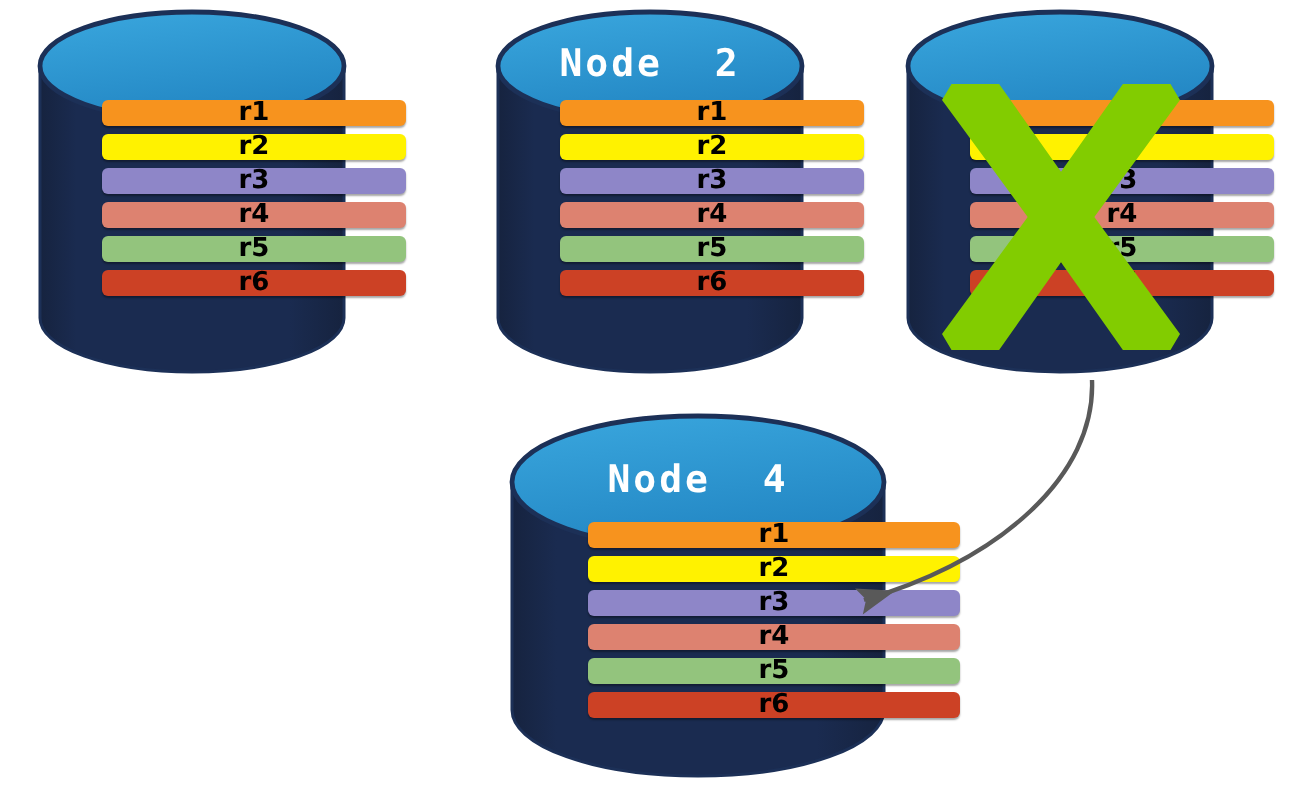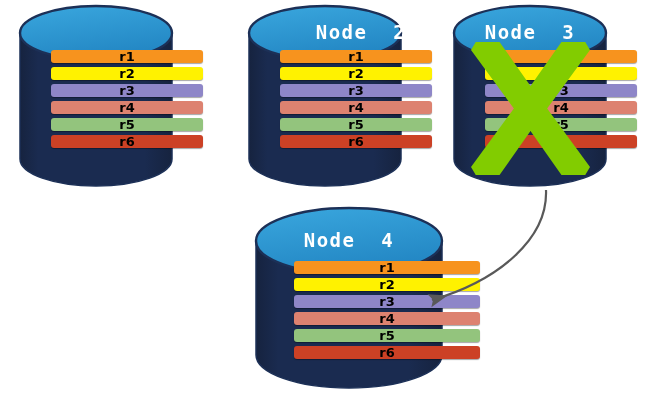--- a/index.html
+++ b/index.html
@@ -131,21 +131,21 @@
               <stop offset="100%" stop-color="#16233F"></stop>
             </linearGradient>
             <linearGradient id="topGrad1" x1="0" y1="0" x2="0.35" y2="1">
               <stop offset="0%" stop-color="#3AA7DE"></stop>
               <stop offset="100%" stop-color="#2387C4"></stop>
             </linearGradient>
           </defs>
           <path d="M 0 27 L 0 153 A 76 27 0 0 0 152 153 L 152 27 Z" fill="url(#bodyGrad1)" stroke="#1C3057" stroke-width="1.5"></path>
           <ellipse cx="76" cy="27" rx="76" ry="27" fill="url(#topGrad1)" stroke="#1C3057" stroke-width="2.4"></ellipse>
         </svg>
-        <div class="node-label" style="top: 15px; padding-left: 36px;">Node  2</div>
+        <div class="node-label" style="top: 15px;">Node  2</div>
         <div class="rows" style="padding-left: 31px; padding-right: 31px; top: 44px;">
           <div class="row-bar" style="background: rgb(247, 147, 30);">
             <span class="row-label">r1</span>
           </div>
           <div class="row-bar" style="background: rgb(255, 242, 0);">
             <span class="row-label">r2</span>
           </div>
           <div class="row-bar" style="background: rgb(142, 134, 200);">
             <span class="row-label">r3</span>
           </div>
@@ -170,21 +170,20 @@
               <stop offset="100%" stop-color="#16233F"></stop>
             </linearGradient>
             <linearGradient id="topGrad2" x1="0" y1="0" x2="0.35" y2="1">
               <stop offset="0%" stop-color="#3AA7DE"></stop>
               <stop offset="100%" stop-color="#2387C4"></stop>
             </linearGradient>
           </defs>
           <path d="M 0 27 L 0 153 A 76 27 0 0 0 152 153 L 152 27 Z" fill="url(#bodyGrad2)" stroke="#1C3057" stroke-width="1.5"></path>
           <ellipse cx="76" cy="27" rx="76" ry="27" fill="url(#topGrad2)" stroke="#1C3057" stroke-width="2.4"></ellipse>
         </svg>
-        <div class="node-label" style="top: 15px;">Node  3</div>
         <div class="rows" style="padding-left: 31px; padding-right: 31px; top: 44px;">
           <div class="row-bar" style="background: rgb(247, 147, 30);">
             <span class="row-label">r1</span>
           </div>
           <div class="row-bar" style="background: rgb(255, 242, 0);">
             <span class="row-label">r2</span>
           </div>
           <div class="row-bar" style="background: rgb(142, 134, 200);">
             <span class="row-label">r3</span>
           </div>

